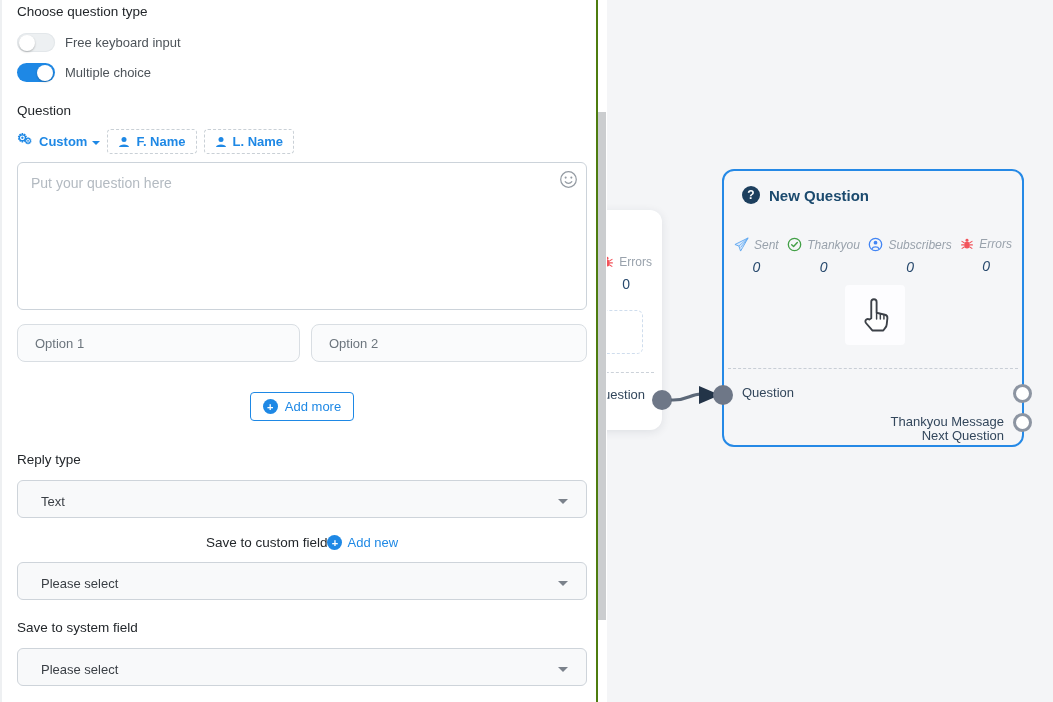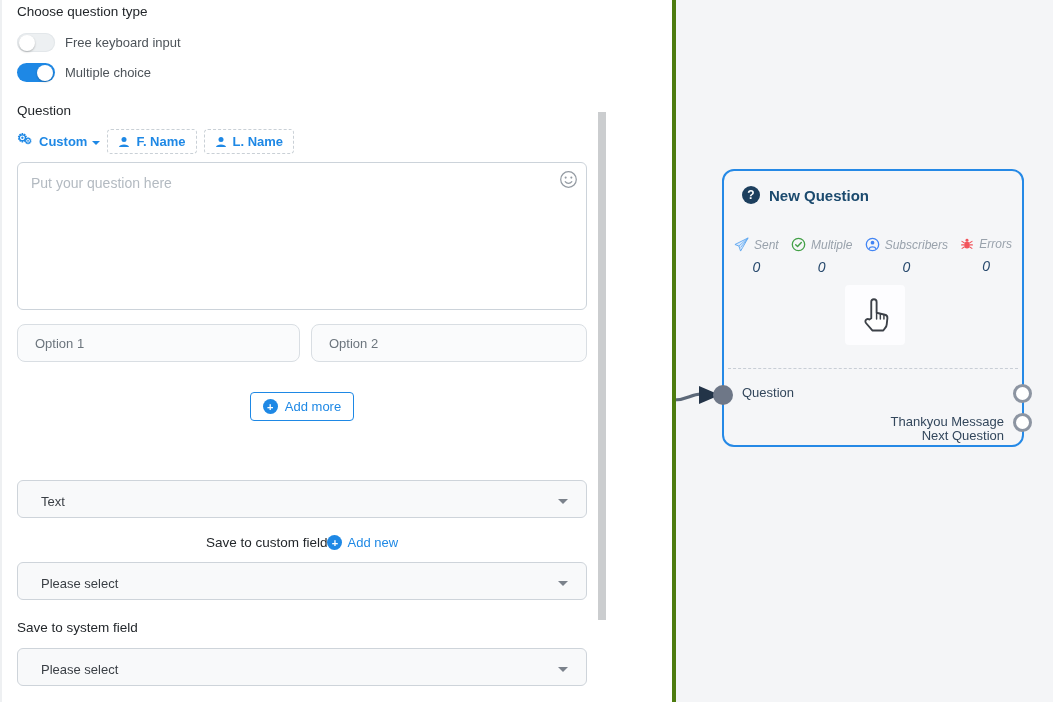--- a/index.html
+++ b/index.html
@@ -1,21 +1,21 @@
 <!DOCTYPE html>
 <html><head>
 <meta charset="utf-8">
 <style>
   * { margin:0; padding:0; box-sizing:border-box; }
   html,body { width:1053px; height:702px; overflow:hidden; }
   body { font-family:"Liberation Sans", sans-serif; background:#f4f5f7; position:relative; color:#212529; }
 
   
-  .panel { position:absolute; left:0; top:0; width:676px; height:702px; background:#fff;
-           border-left:2px solid #eef0f2; border-right:4px solid #4d7c0f; z-index:30; }
+  .panel { position:absolute; left:0; top:0; width:598px; height:702px; background:#fff;
+           border-left:2px solid #eef0f2; border-right:2px solid #4d7c0f; z-index:30; }
   .panel .abs { position:absolute; left:15px; width:570px; }
   .sec-label { font-size:13.5px; color:#23272b; }
   .toggle-row { display:flex; align-items:center; gap:10px; }
   .toggle { width:38px; height:19px; border-radius:10px; position:relative; cursor:pointer; flex:0 0 auto; }
   .toggle.off { background:#edf0f2; box-shadow:inset 0 0 0 1px #e3e7ea; }
   .toggle.on  { background:#1e88e5; }
   .knob { position:absolute; top:1.5px; width:16px; height:16px; border-radius:50%; background:#fff;
           box-shadow:0 1px 2px rgba(0,0,0,.25); }
   .toggle.off .knob { left:2px; }
   .toggle.on  .knob { right:2px; }
@@ -141,21 +141,21 @@
         <span class="stat-value">0</span>
       </div>
       <div class="stat-col">
         <div class="stat-head">
           <span>
             <svg width="15" height="15" viewBox="0 0 16 16">
               <circle cx="8" cy="8" r="6.6" fill="none" stroke="#43a047" stroke-width="1.4"></circle>
               <path d="M5 8.2 l2 2 l4-4.4" stroke="#43a047" stroke-width="1.5" fill="none" stroke-linecap="round" stroke-linejoin="round"></path>
             </svg>
           </span>
-          <span class="stat-label">Multiple</span>
+          <span class="stat-label">Thankyou</span>
         </div>
         <span class="stat-value">0</span>
       </div>
       <div class="stat-col">
         <div class="stat-head">
           <span>
             <svg width="15" height="15" viewBox="0 0 16 16">
               <circle cx="8" cy="8" r="6.6" fill="none" stroke="#4285f4" stroke-width="1.4"></circle>
               <circle cx="8" cy="6" r="2" fill="#4285f4"></circle>
               <path d="M4.5 12.2 c.7-2.2 6.3-2.2 7 0" stroke="#4285f4" stroke-width="1.4" fill="none" stroke-linecap="round"></path>
@@ -271,20 +271,21 @@
     <input class="opt-input opt-2" placeholder="Option 2" style="">
   </div>
 
   <div class="abs addmore-row" style="top:392px">
     <button class="addmore-btn">
       <span class="plus-circle">+</span>
       <span>Add more</span>
     </button>
   </div>
 
+  <div class="abs sec-label" style="top:452px">Reply type</div>
   <div class="abs select" style="top:480px">
     <span class="sel-text">Text</span>
     <span class="sel-caret"></span>
   </div>
 
   <div class="abs field-head" style="top:535px">
     <span class="sec-label">Save to custom field</span>
     <span class="addnew-link">
       <span class="plus-circle">+</span>
       <span>Add new</span>

